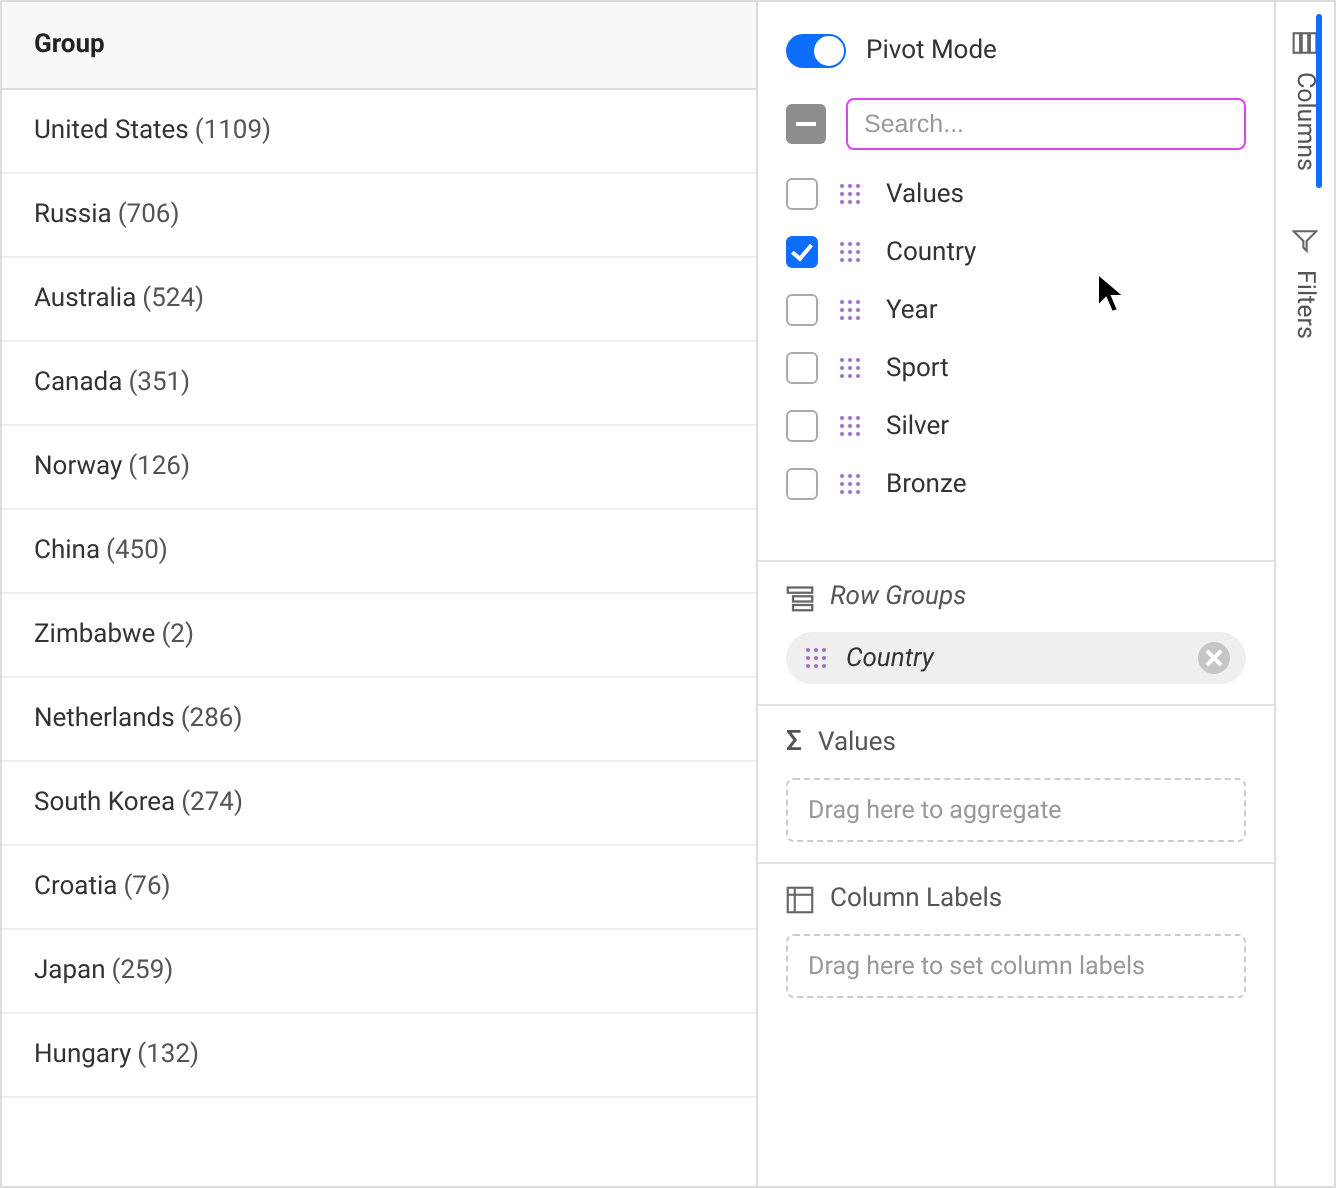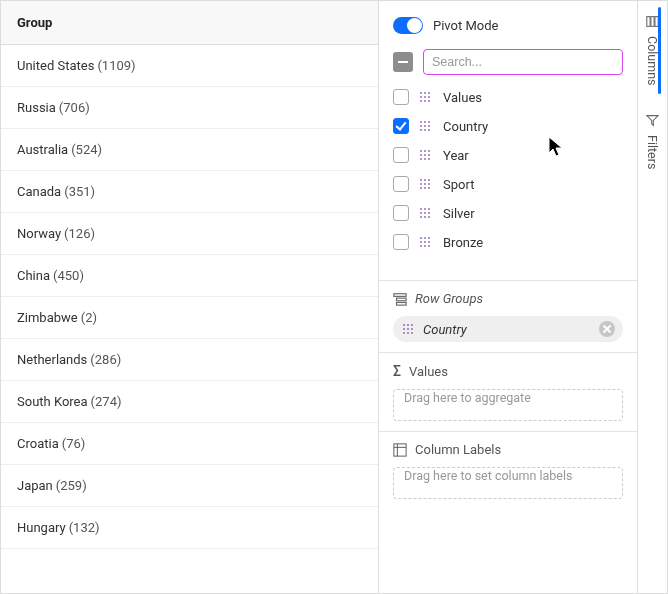--- a/index.html
+++ b/index.html
@@ -222,20 +222,21 @@
     height: 10px;
     background: #fff;
   }
   .chip-remove::before { transform: rotate(45deg); }
   .chip-remove::after  { transform: rotate(-45deg); }
   .drop-zone {
     border: 1px dashed #ccc;
     border-radius: 4px;
     height: 32px;
     display: flex;
+    align-items: center;
     padding: 0 10px;
     color: #999;
     font-size: 12.5px;
   }
   
   .side-tabs {
     width: 30px;
     border-left: 1px solid #ddd;
     display: flex;
     flex-direction: column;

